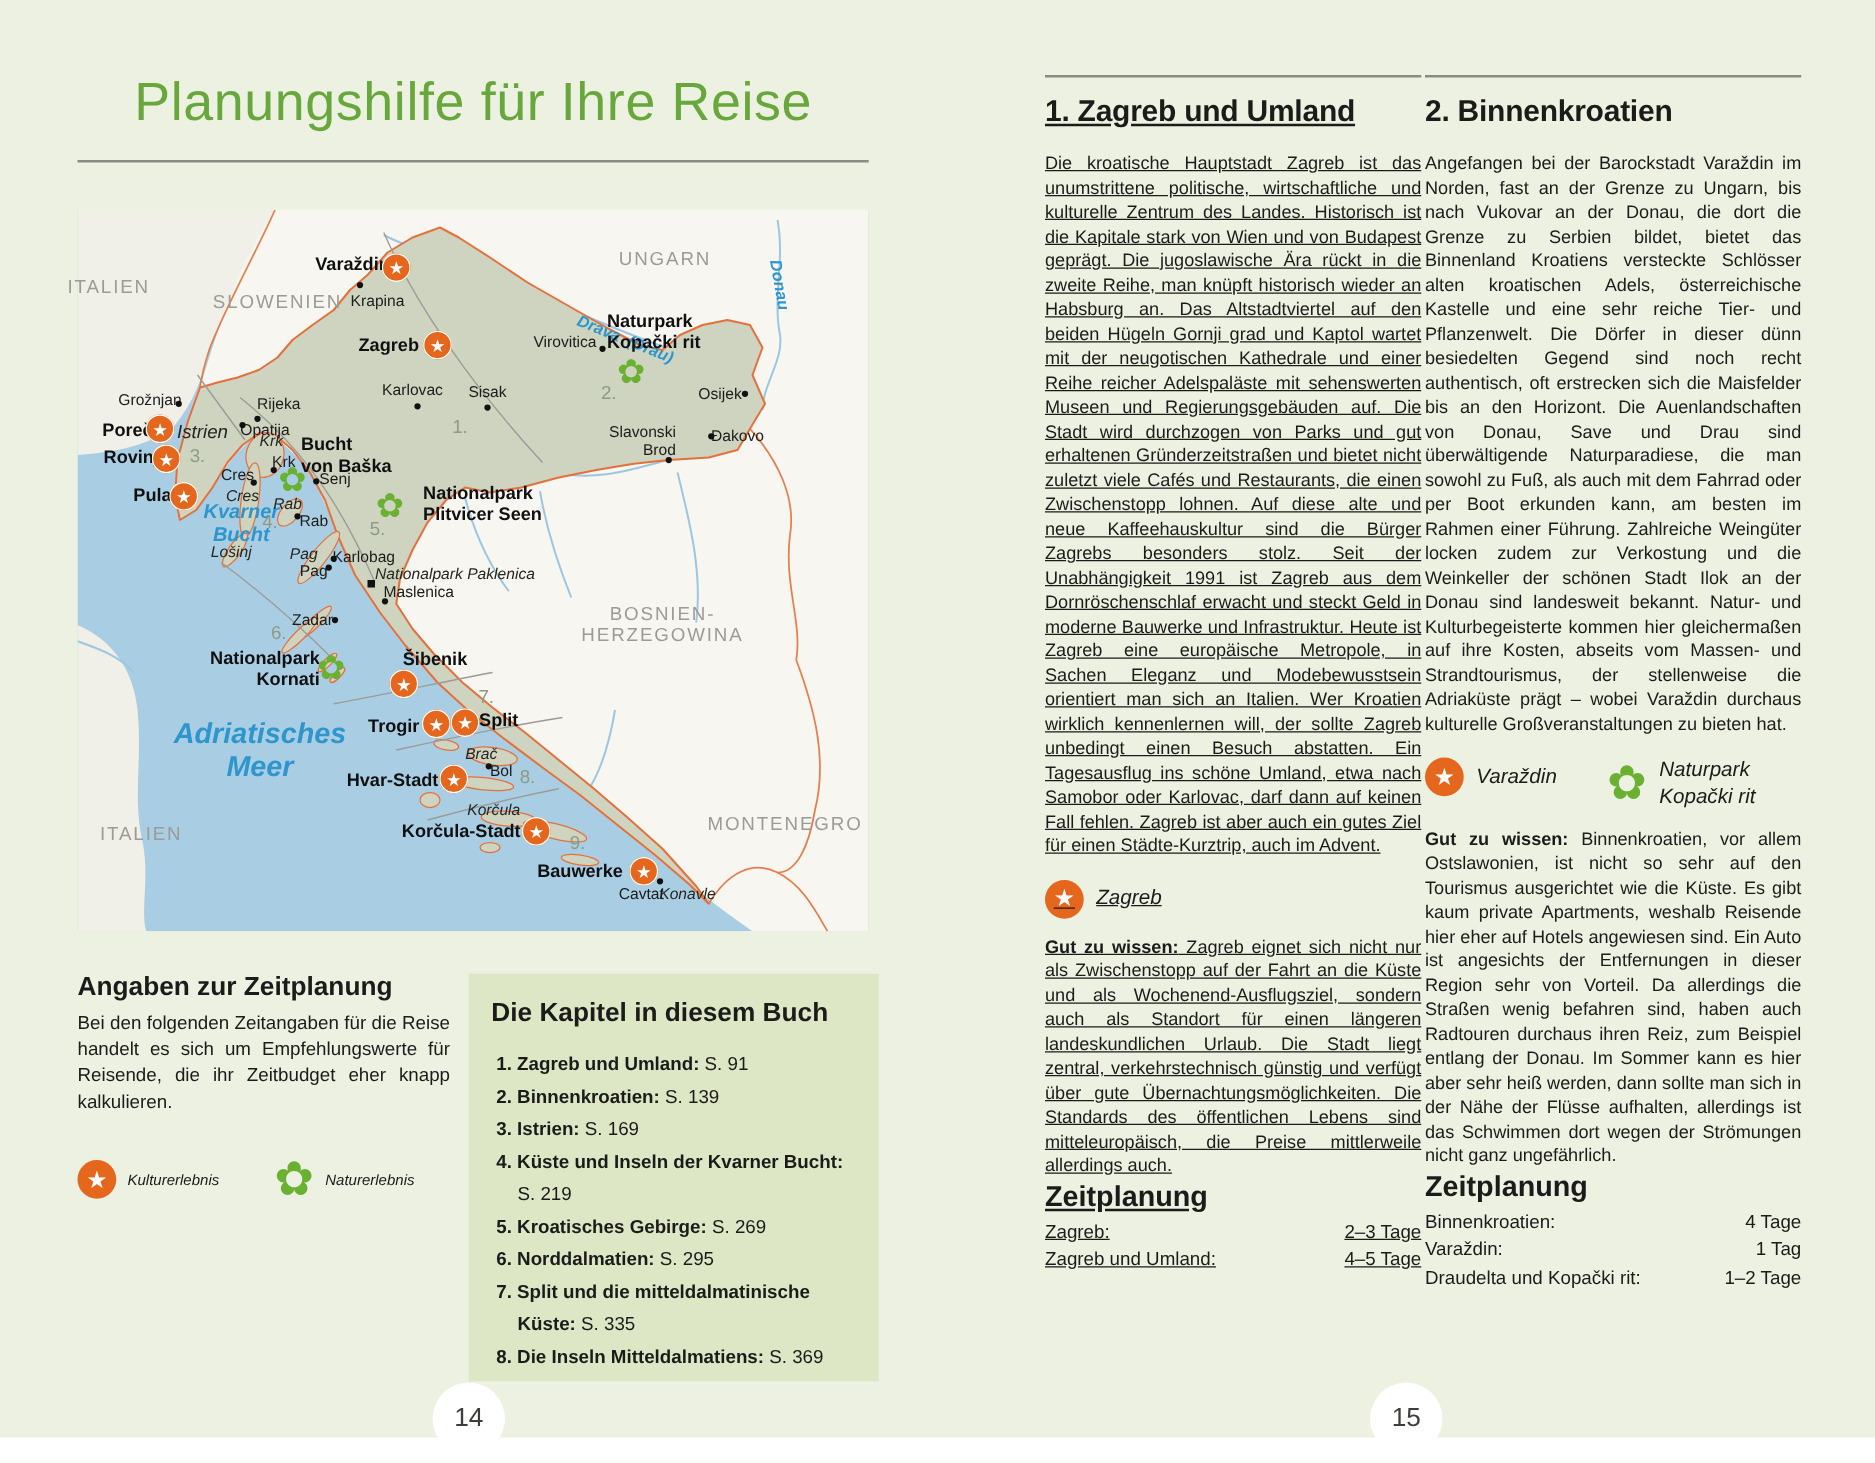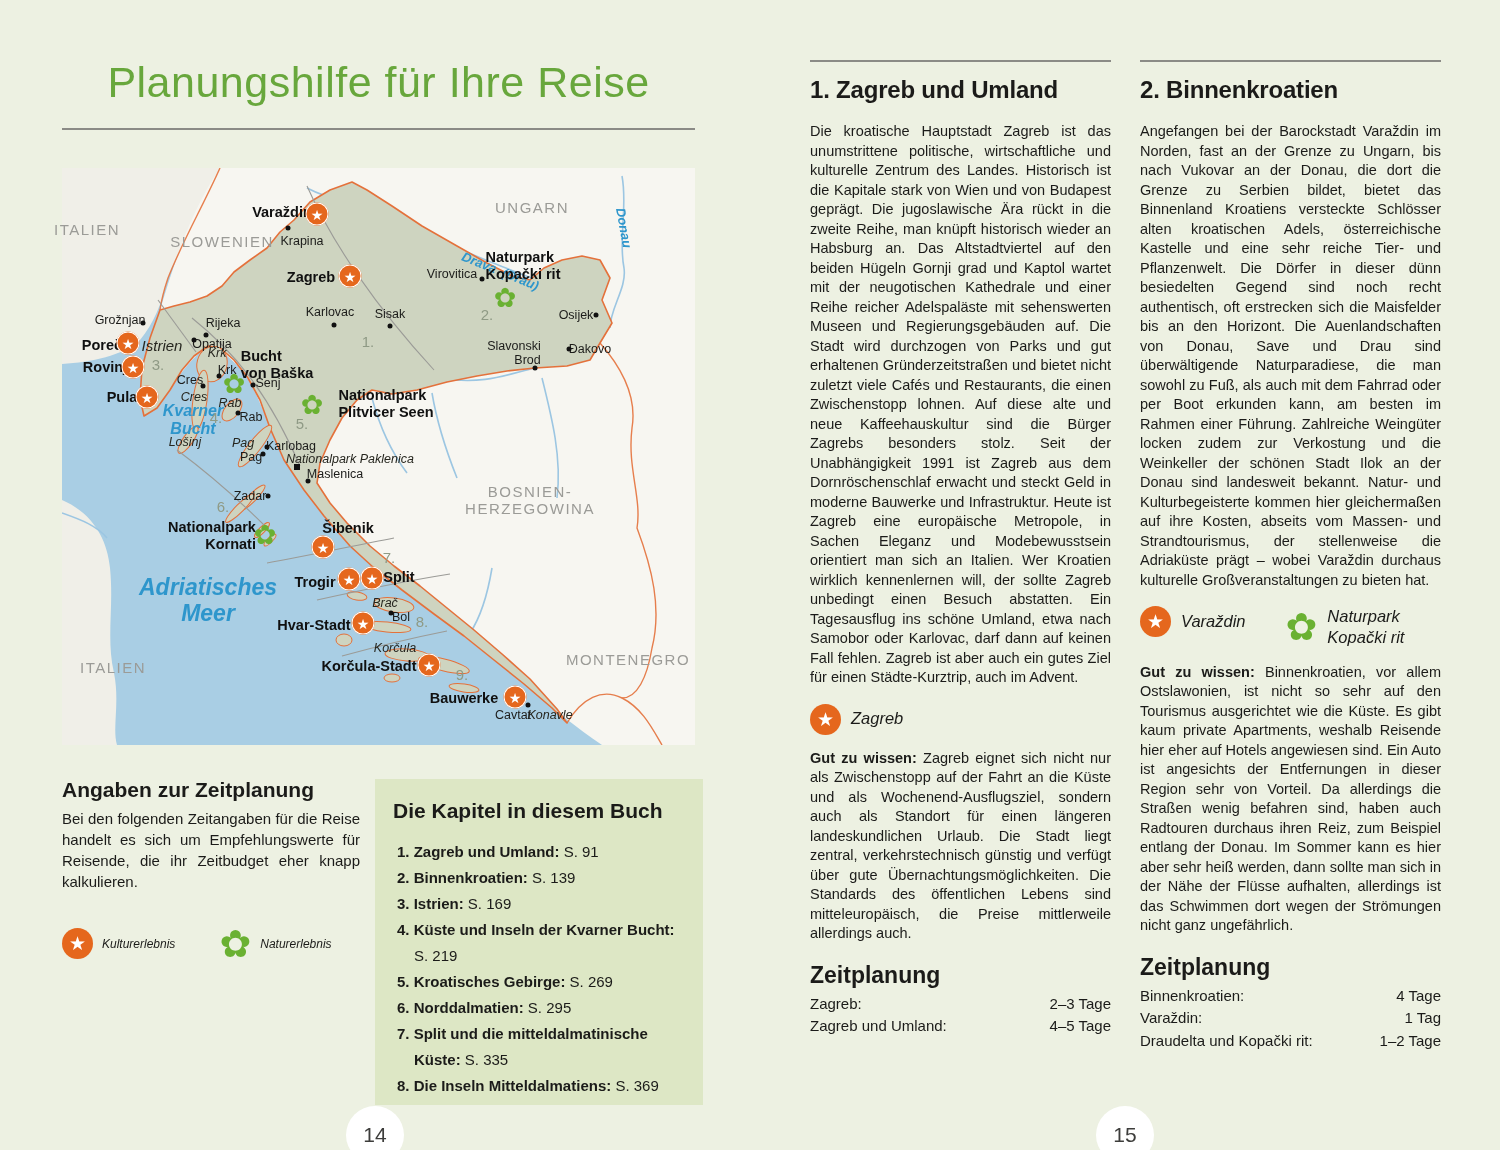--- a/index.html
+++ b/index.html
@@ -36,29 +36,29 @@
   .tb-clover{color:#6ab132;font-size:38px;line-height:30px;flex:0 0 auto;}
 
   .chapters-box{position:absolute;left:375px;top:779px;width:328px;height:326px;background:#dde7c5;box-sizing:border-box;padding:20px 18px;}
   .chapters-box h3{margin:0 0 16px 0;font-size:21px;font-weight:700;}
   .chapters-box ol{list-style:none;margin:4px;padding:0;}
   .chapters-box li{font-size:15px;line-height:26px;padding-left:17px;text-indent:-17px;}
   .chapters-box li b{font-weight:700;}
 
   
   .col{position:absolute;top:60px;width:301px;}
-  .col-1{left:810px;} .col-2{left:1140px;}
+  .col-1{left:836px;text-decoration:underline;} .col-2{left:1140px;}
   .col-rule{height:2px;background:#8b8b86;margin-bottom:14px;}
   .col h2{margin:0 0 18px 0;font-size:24px;font-weight:700;letter-spacing:-.2px;}
   .col p{margin:0;font-size:14.5px;line-height:19.5px;text-align:justify;}
   .badges{display:flex;gap:40px;align-items:flex-start;margin:16px 0 14px 0;}
   .badge-item{display:flex;align-items:center;gap:10px;}
   .badge-item .bd-label{font-style:italic;font-size:16.5px;white-space:pre-line;line-height:1.3;}
   .gzw b{font-weight:700;}
-  .zp{margin-top:18px;}
+  .zp{}
   .zp h3{margin:0 0 4px 0;font-size:23px;font-weight:700;}
   .zp-row{display:flex;justify-content:space-between;font-size:15px;line-height:22.5px;}
 
   .page-num-badge{position:absolute;width:58px;height:58px;background:#fff;border-radius:50%;top:1106px;display:flex;align-items:center;justify-content:center;font-size:21px;color:#3d3d3b;}
   .pn-left{left:346px;} .pn-right{left:1096px;}
 </style>
 </head>
 <body>
 
 <div class="spread">
@@ -150,21 +150,21 @@
         <div class="map-label lbl-region" style="left: 161px; top: 339px;">6.</div>
         <div class="map-label lbl-region" style="left: 327px; top: 390px;">7.</div>
         <div class="map-label lbl-region" style="left: 360px; top: 454px;">8.</div>
         <div class="map-label lbl-region" style="left: 400px; top: 507px;">9.</div>
         <div class="map-label lbl-geo" style="font-size: 15px; left: 100px; top: 178px;">Istrien</div>
         <div class="map-label lbl-geo" style="left: 155px; top: 185px;">Krk</div>
         <div class="map-label lbl-geo" style="left: 132px; top: 229px;">Cres</div>
         <div class="map-label lbl-geo" style="left: 168px; top: 235px;">Rab</div>
         <div class="map-label lbl-geo" style="left: 123px; top: 274px;">Lošinj</div>
         <div class="map-label lbl-geo" style="left: 181px; top: 275px;">Pag</div>
-        <div class="map-label lbl-geo" style="left: 288px; top: 291px;">Nationalpark Paklenica</div>
+        <div class="map-label lbl-geo" style="left: 302px; top: 291px;">Nationalpark Paklenica</div>
         <div class="map-label lbl-geo" style="left: 323px; top: 435px;">Brač</div>
         <div class="map-label lbl-geo" style="left: 333px; top: 480px;">Korčula</div>
         <div class="map-label lbl-geo" style="left: 488px; top: 547px;">Konavle</div>
         <div class="map-label lbl-town" style="left: 240px; top: 73px;">Krapina</div>
         <div class="map-dot" style="left: 226px; top: 60px;"></div>
         <div class="map-label lbl-town" style="left: 390px; top: 106px;">Virovitica</div>
         <div class="map-dot" style="left: 420px; top: 111px;"></div>
         <div class="map-label lbl-town" style="left: 268px; top: 144px;">Karlovac</div>
         <div class="map-dot" style="left: 272px; top: 157px;"></div>
         <div class="map-label lbl-town" style="left: 328px; top: 146px;">Sisak</div>

